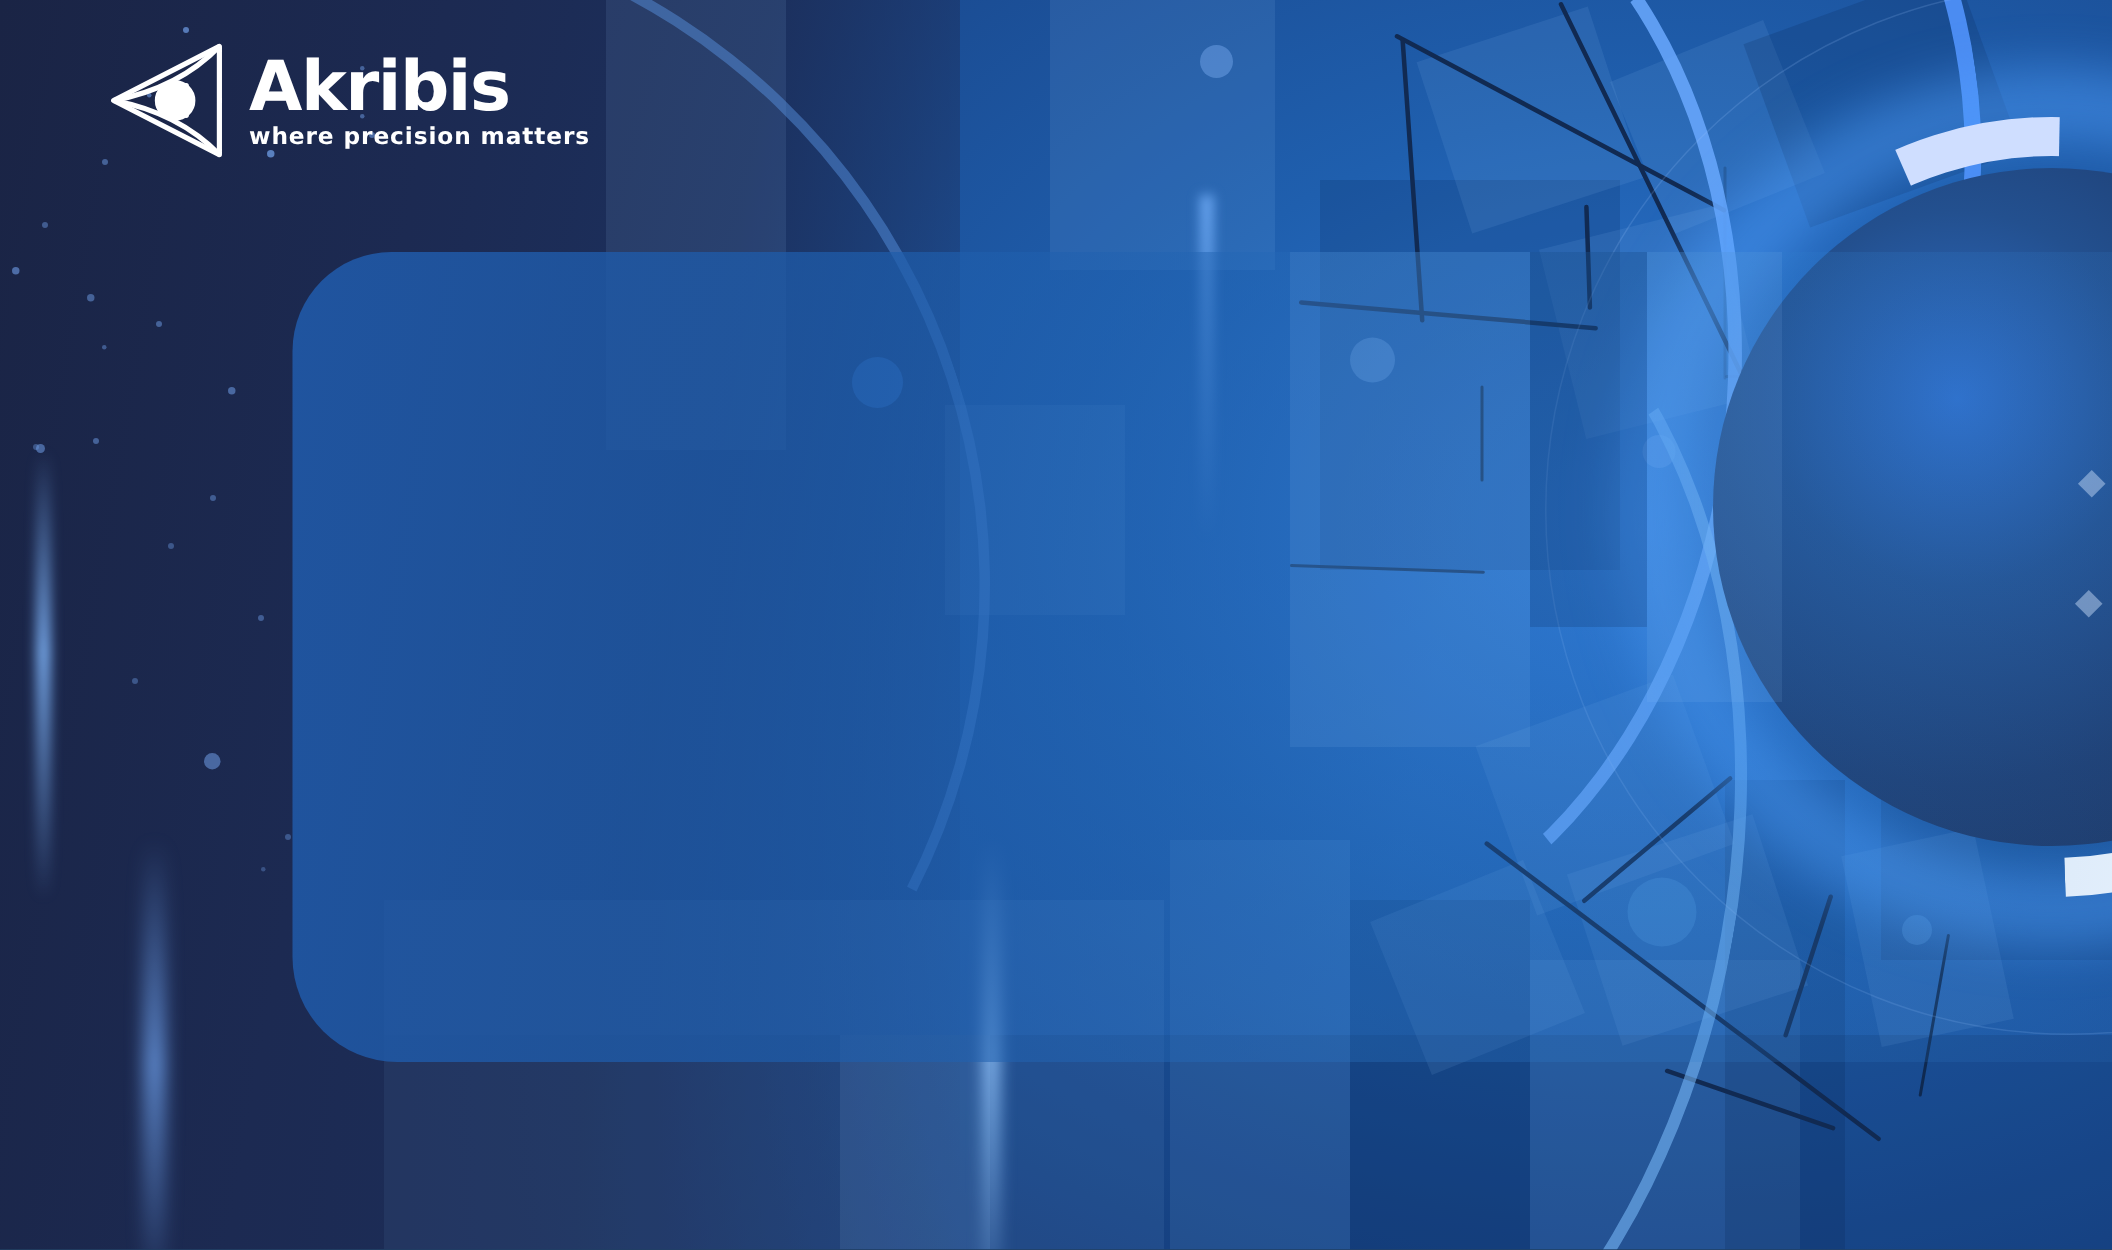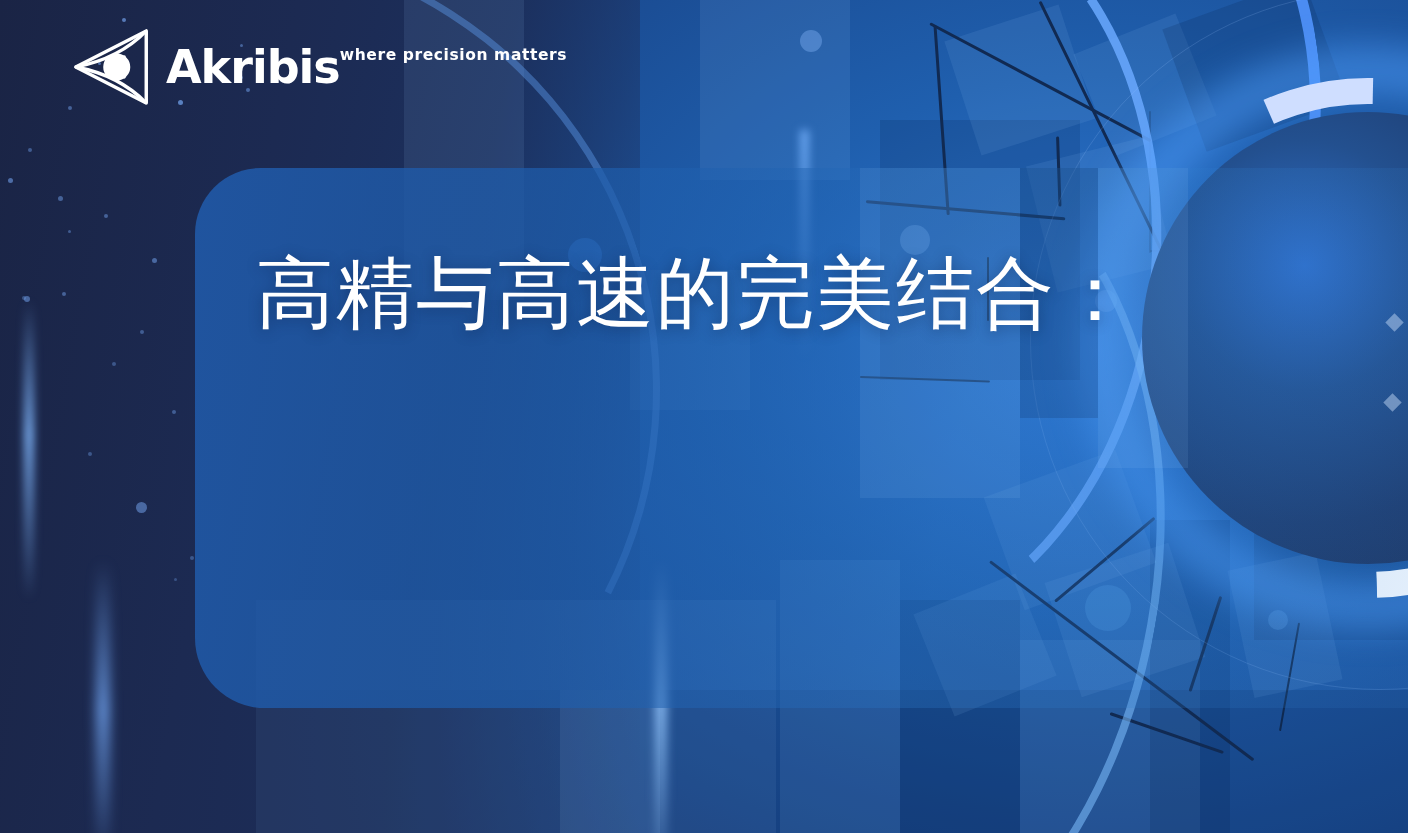--- a/index.html
+++ b/index.html
@@ -127,21 +127,21 @@
     text-shadow:0 6px 26px rgba(8,26,62,.50);
     white-space:nowrap;
     -webkit-text-stroke:3px #ffffff;
   }
 
   
   .logo{
     position:absolute; left:70px; top:26px; display:flex; align-items:center; gap:14px;
   }
   .logo-mark{ width:82px; height:82px; flex:none; }
-  .logo-text{ display:flex; flex-direction:row; justify-content:space-between; }
+  .logo-text{ display:flex; flex-direction:column; justify-content:space-between; }
   .logo-word{
     font-size:46px; font-weight:700; color:#ffffff; letter-spacing:-1px;
     font-family:"DejaVu Sans","Liberation Sans",sans-serif; line-height:1;
   }
   .logo-tag{
     font-size:15.5px; font-weight:700; color:#ffffff; letter-spacing:.6px;
     font-family:"DejaVu Sans","Liberation Sans",sans-serif; line-height:1;
     margin-top:4px;
   }
 </style>
@@ -284,21 +284,20 @@
 
   <div class="panel"></div>
 
   <div class="layer">
     <div class="sq l" style="left:860px; top:168px; width:160px; height:330px;"></div>
     <div class="sq l" style="left:1098px;top:168px; width:90px;  height:300px;"></div>
     <div class="sq d" style="left:1020px;top:168px; width:78px;  height:250px;"></div>
   </div>
 
   <div class="title-block">
-    <div class="subtitle">高精与高速的完美结合：</div>
   </div>
 
   <div class="logo">
     <svg class="logo-mark" viewBox="0 0 100 100">
 
       <path d="M93 6 L93 94 L7 50 Z" fill="none" stroke="#ffffff" stroke-width="4.2" stroke-linejoin="round"></path>
 
       <path d="M93 6 L7 50 L93 94" fill="none" stroke="#ffffff" stroke-width="0"></path>
       <path d="M93 6 Q60 40 7 50" fill="none" stroke="#ffffff" stroke-width="4.2" stroke-linejoin="round"></path>
       <path d="M93 94 Q60 60 7 50" fill="none" stroke="#ffffff" stroke-width="4.2" stroke-linejoin="round"></path>

